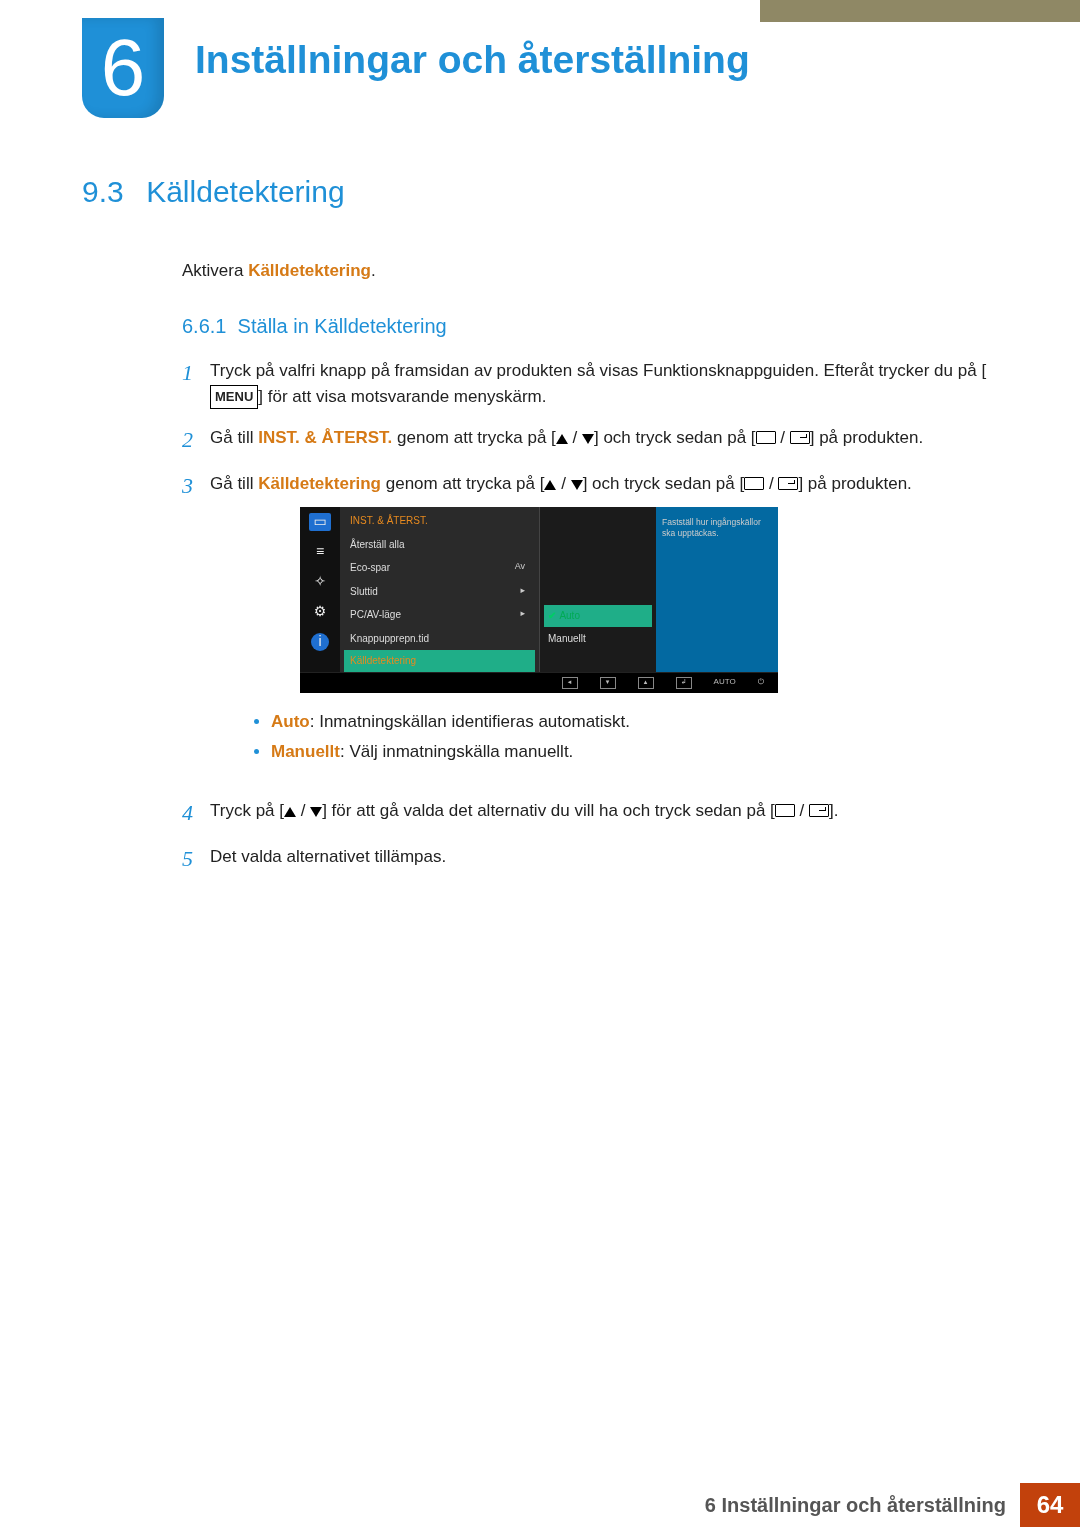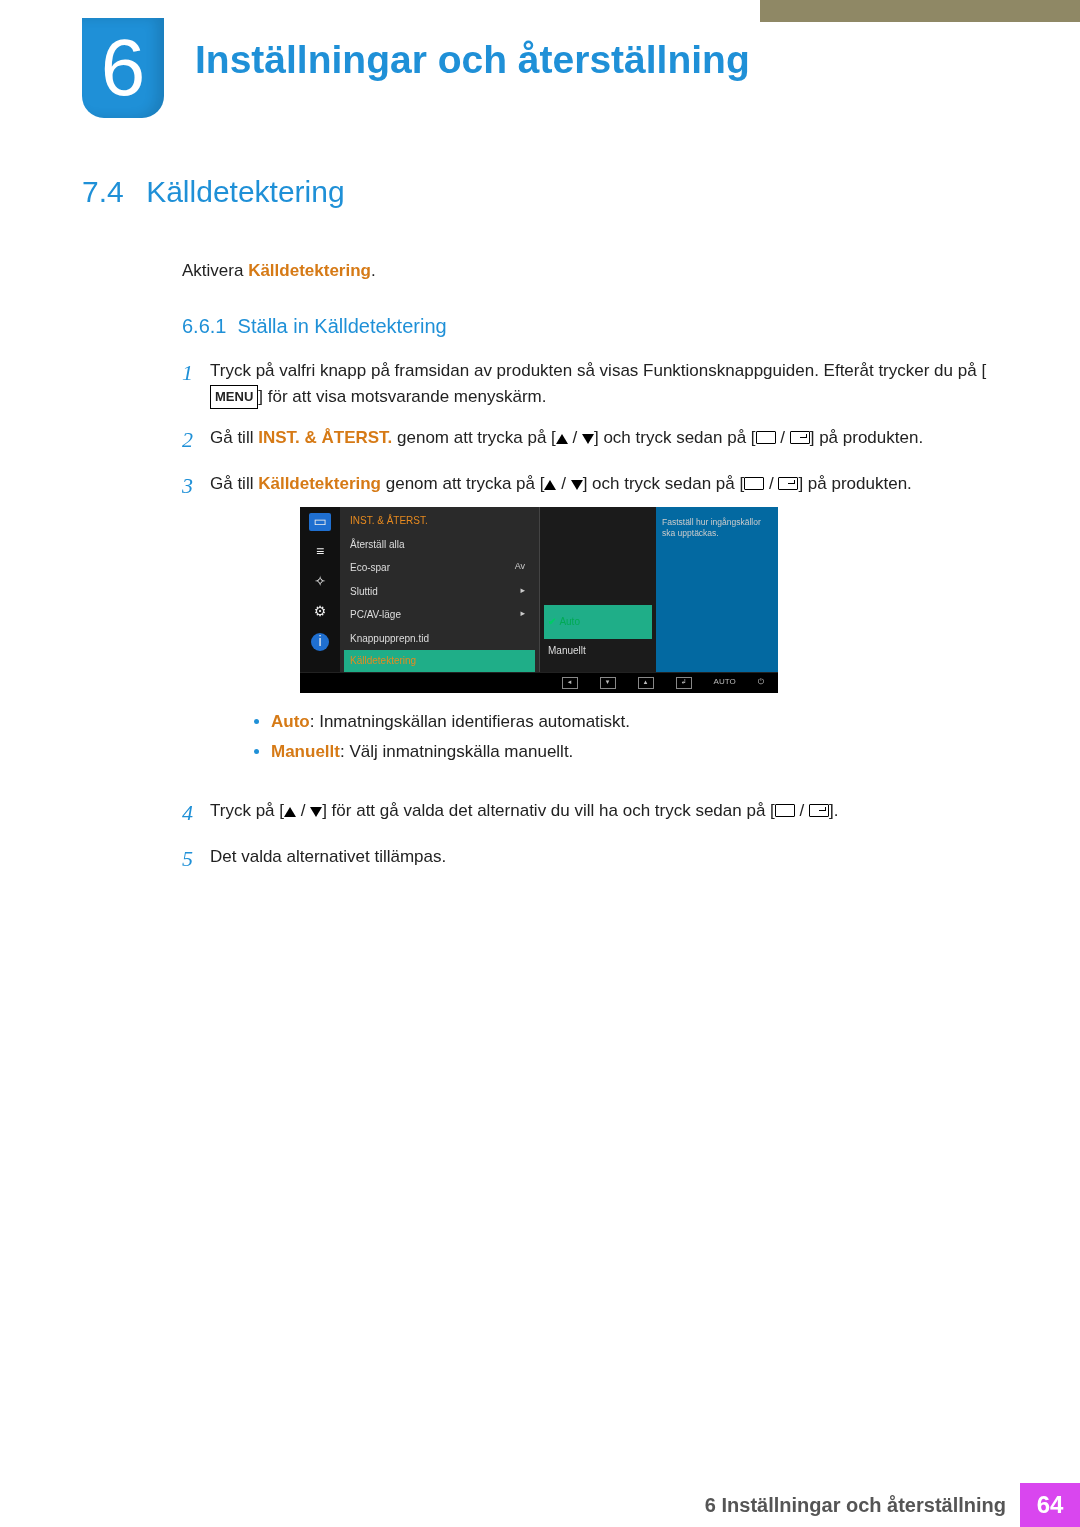--- a/index.html
+++ b/index.html
@@ -170,21 +170,21 @@
   }
   .osd-sub .opt {
     padding: 4px 8px;
     font-size: 10px;
     color: #ddd;
   }
   .osd-sub .opt.sel {
     background: #1fae88;
     color: #0a5;
     margin: 0 4px;
-    padding: 9px 4px;
+    padding: 3px 4px;
   }
   .osd-sub .opt.sel .chk { color:#0c6; margin-right:3px; font-weight:bold; }
   .osd-desc {
     width: 110px;
     background: #0369a1;
     font-size: 8.5px;
     color: #ccc;
     padding: 10px 6px;
     line-height: 1.3;
   }
@@ -226,39 +226,39 @@
   }
   .footer-text {
     font-size: 20px;
     font-weight: bold;
     color: #555;
     margin-right: 14px;
   }
   .footer-pagebox {
     width: 60px;
     height: 44px;
-    background: #d946ef;
+    background: #c2410c;
     color: #fff;
     font-size: 24px;
     font-weight: bold;
     display:flex; align-items:center; justify-content:center;
   }
 </style>
 </head>
 <body>
 
 <div class="top-khaki-bar"></div>
 
 <div class="chapter-badge">6</div>
 <div class="chapter-title">Inställningar och återställning</div>
 
 <div class="content">
 
   <div>
-    <span class="sec-num">7.4</span>
+    <span class="sec-num">9.3</span>
     <span class="sec-title">Källdetektering</span>
   </div>
 
   <div class="intro-line">
     <span>Aktivera </span><span class="kw">Källdetektering</span><span>.</span>
   </div>
 
   <div class="subsec">
     <span>6.6.1</span>
     &nbsp;<span>Ställa in Källdetektering</span>

